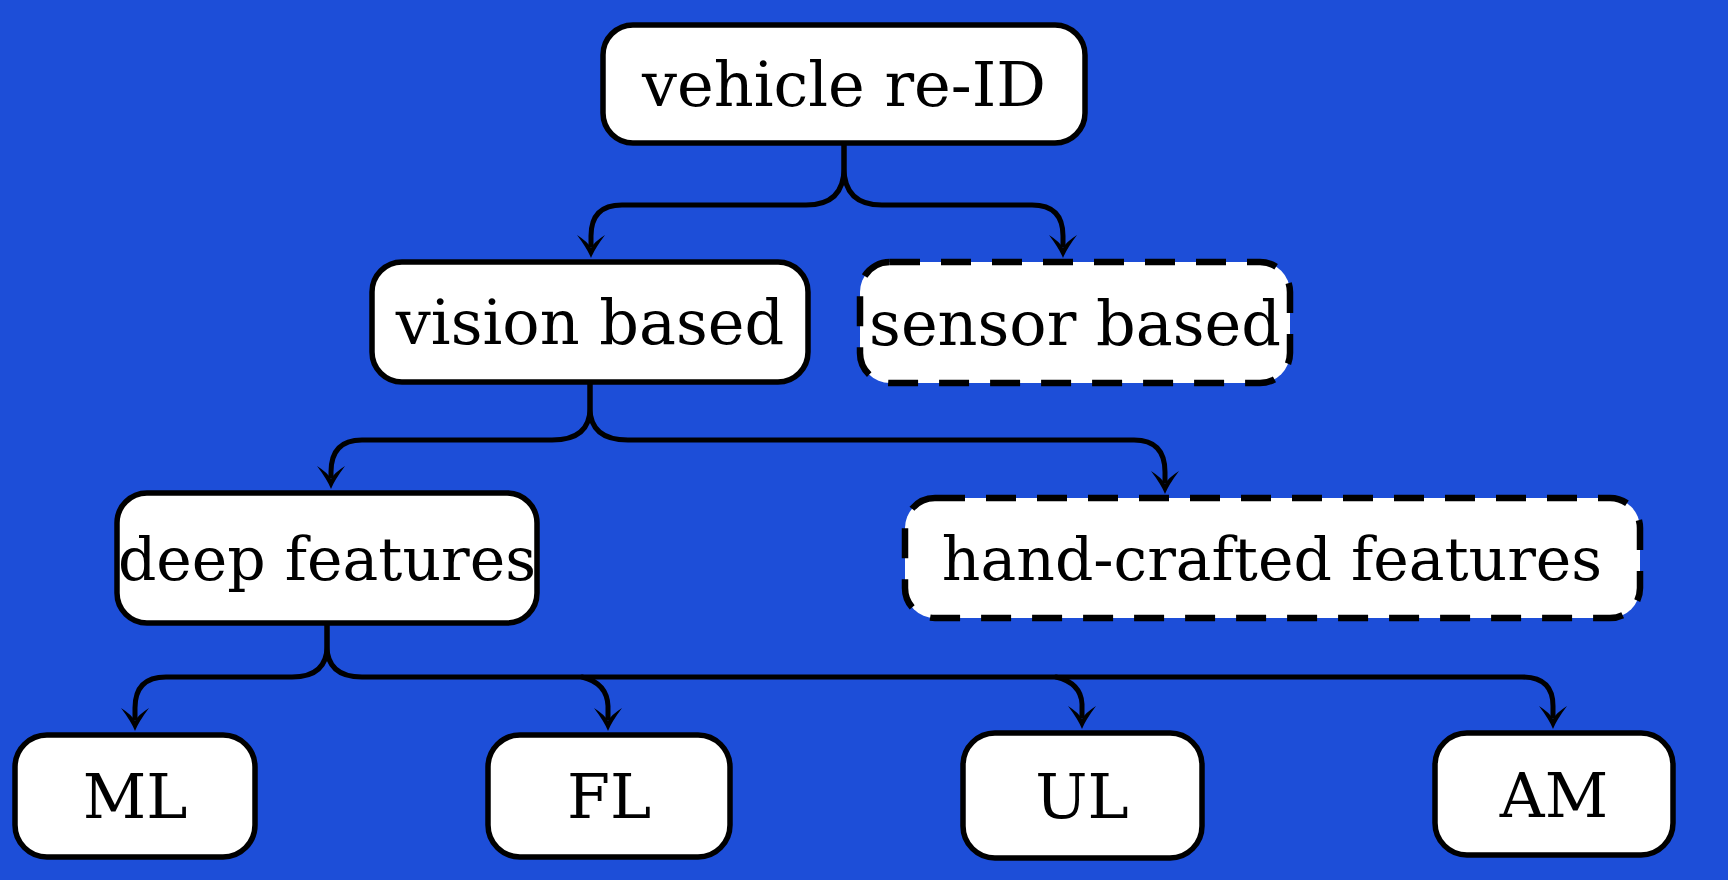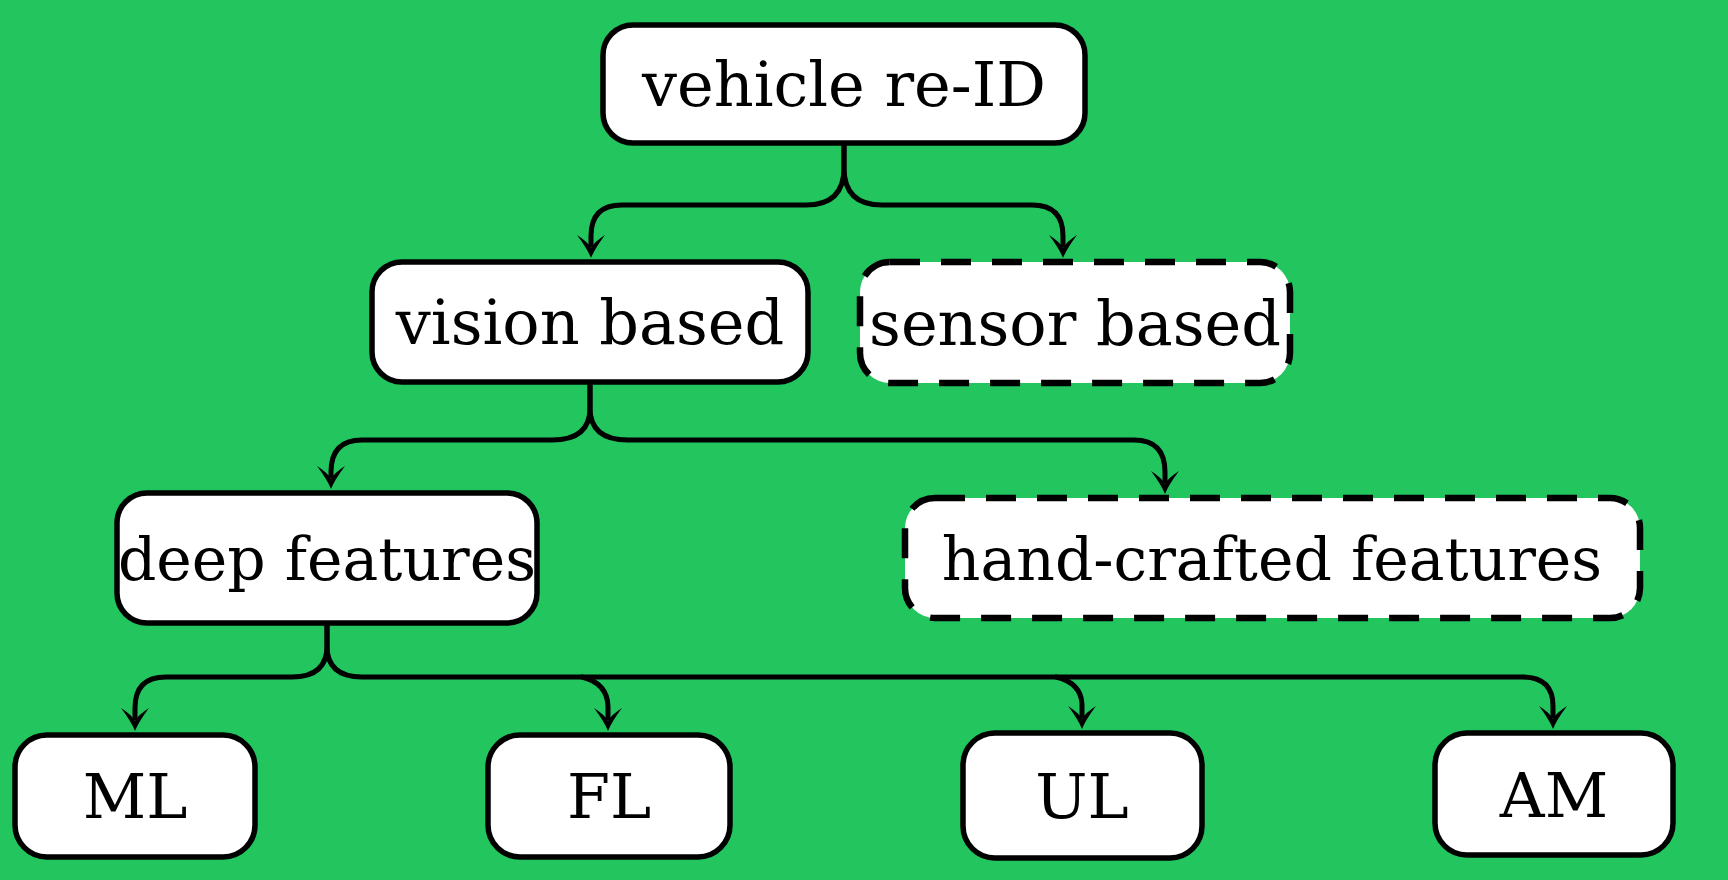--- a/index.html
+++ b/index.html
@@ -3,21 +3,21 @@
 <meta charset="utf-8">
 <style>
   html, body {
     margin: 0;
     padding: 0;
     background: #ffffff;
   }
   .stage {
     width: 1728px;
     height: 880px;
-    background: #22c55e;
+    background: #1d4ed8;
     position: relative;
     overflow: hidden;
   }
   svg { display: block; }
   .node-rect {
     fill: #ffffff;
     stroke: #000000;
     stroke-width: 5.5;
   }
   .node-rect.dashed {

